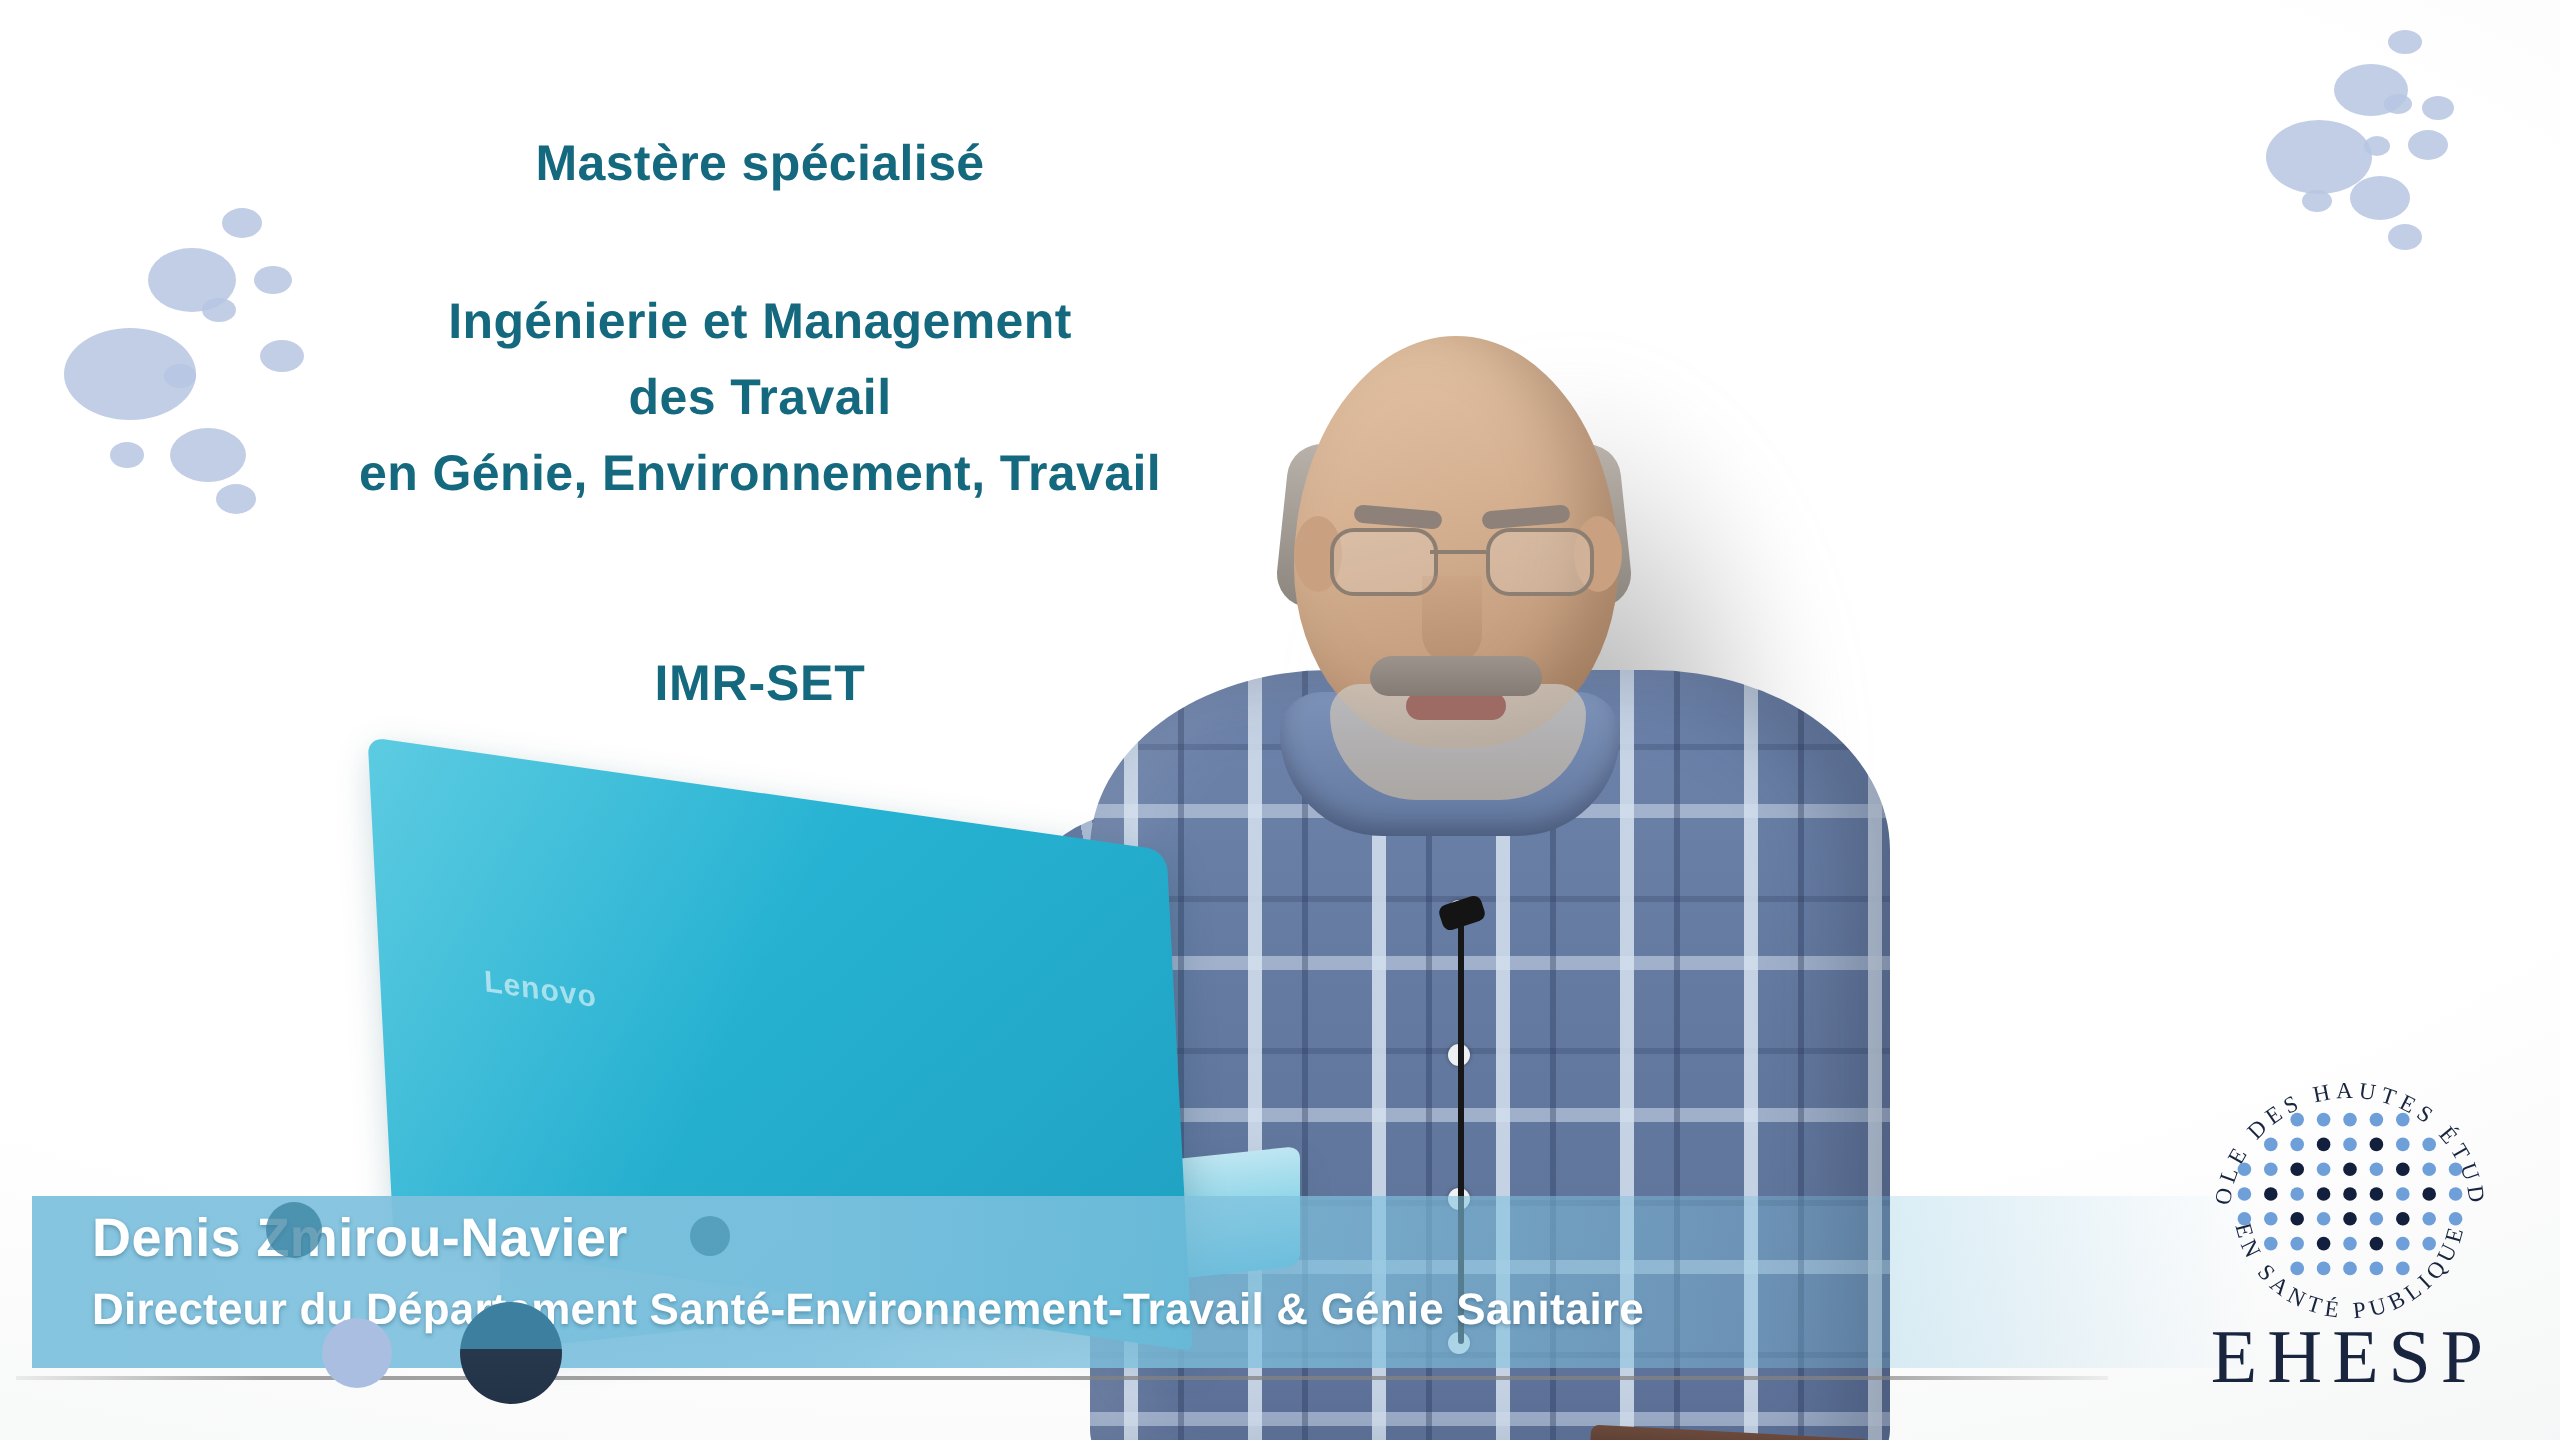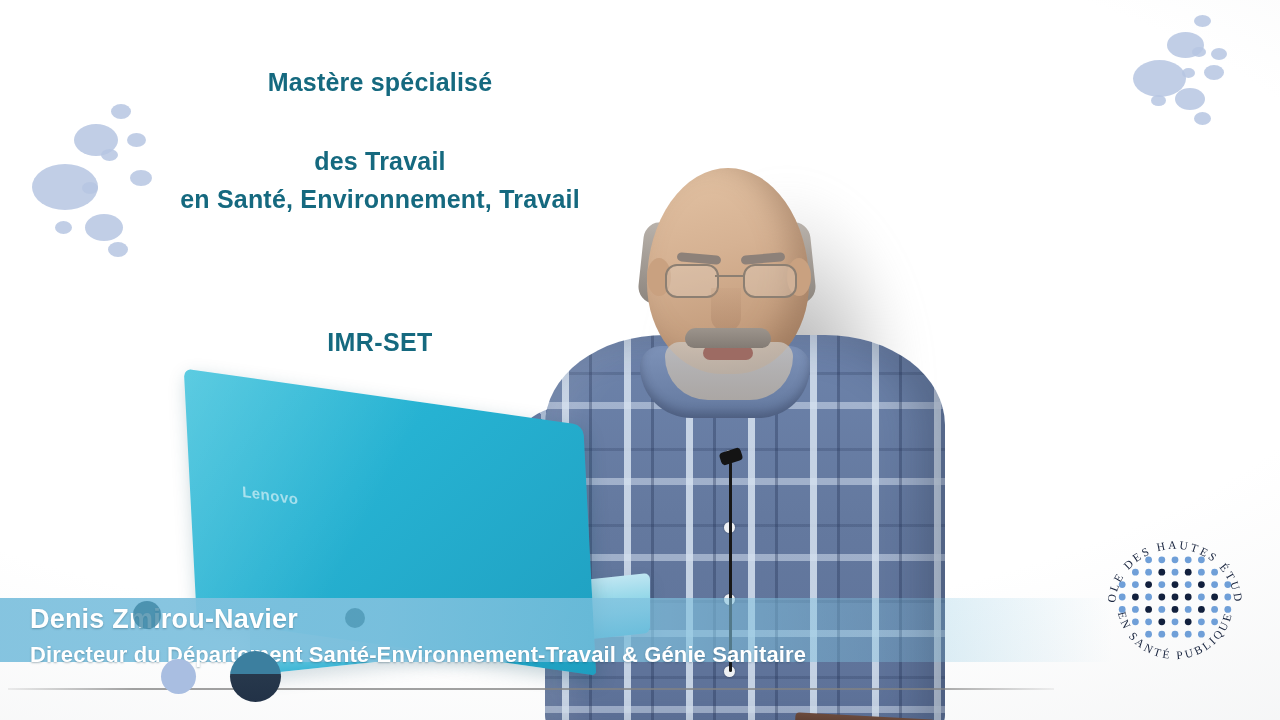--- a/index.html
+++ b/index.html
@@ -319,24 +319,24 @@
     width: 760px;
     font-size: 25px;
     font-weight: 700;
     letter-spacing: .4px;
     margin-top: 40px;
   }
 
   
   .lower-third {
     position: absolute;
-    left: 0;
+    left: 16px;
     top: 598px;
     width: 1065px;
-    height: 64px;
+    height: 86px;
     background: linear-gradient(90deg,
       rgba(127,193,222,.95) 0%,
       rgba(127,193,222,.92) 34%,
       rgba(127,193,222,.70) 58%,
       rgba(127,193,222,.38) 78%,
       rgba(127,193,222,.05) 97%,
       rgba(127,193,222,0) 100%);
     padding-left: 48px;
   }
   .lt-name {
@@ -466,22 +466,23 @@
   <div class="laptop">
     <div class="laptop-base"></div>
     <div class="laptop-keys"></div>
     <div class="laptop-lid"></div>
     <div class="laptop-brand">Lenovo</div>
   </div>
 
   <div class="slide-text">
     <div class="title-main">Mastère spécialisé</div>
     <div class="title-block">
+      <div>Ingénierie et Management</div>
       <div>des Travail</div>
-      <div>en Santé, Environnement, Travail</div>
+      <div>en Génie, Environnement, Travail</div>
     </div>
     <div class="title-code">IMR-SET</div>
   </div>
 
   <div class="lower-third">
     <div class="lt-name">Denis Zmirou-Navier</div>
     <div class="lt-role">Directeur du Département Santé-Environnement-Travail &amp; Génie Sanitaire</div>
   </div>
   <div class="lt-dot" id="lt-dot-mid"></div>
   <div class="lt-dot" id="lt-dot-small"></div>
@@ -548,15 +549,16 @@
           <circle cx="89.2" cy="88.8" r="3.4" fill="#12203d"></circle>
           <circle cx="102.4" cy="88.8" r="3.4" fill="#6f9fd8"></circle>
           <circle cx="115.6" cy="88.8" r="3.4" fill="#6f9fd8"></circle>
           <circle cx="49.6" cy="101.2" r="3.4" fill="#6f9fd8"></circle>
           <circle cx="62.8" cy="101.2" r="3.4" fill="#6f9fd8"></circle>
           <circle cx="76.0" cy="101.2" r="3.4" fill="#6f9fd8"></circle>
           <circle cx="89.2" cy="101.2" r="3.4" fill="#6f9fd8"></circle>
           <circle cx="102.4" cy="101.2" r="3.4" fill="#6f9fd8"></circle>
         </g>
     </svg>
+    <div class="logo-word">EHESP</div>
   </div>
 
 </div>
 
 </body></html>

